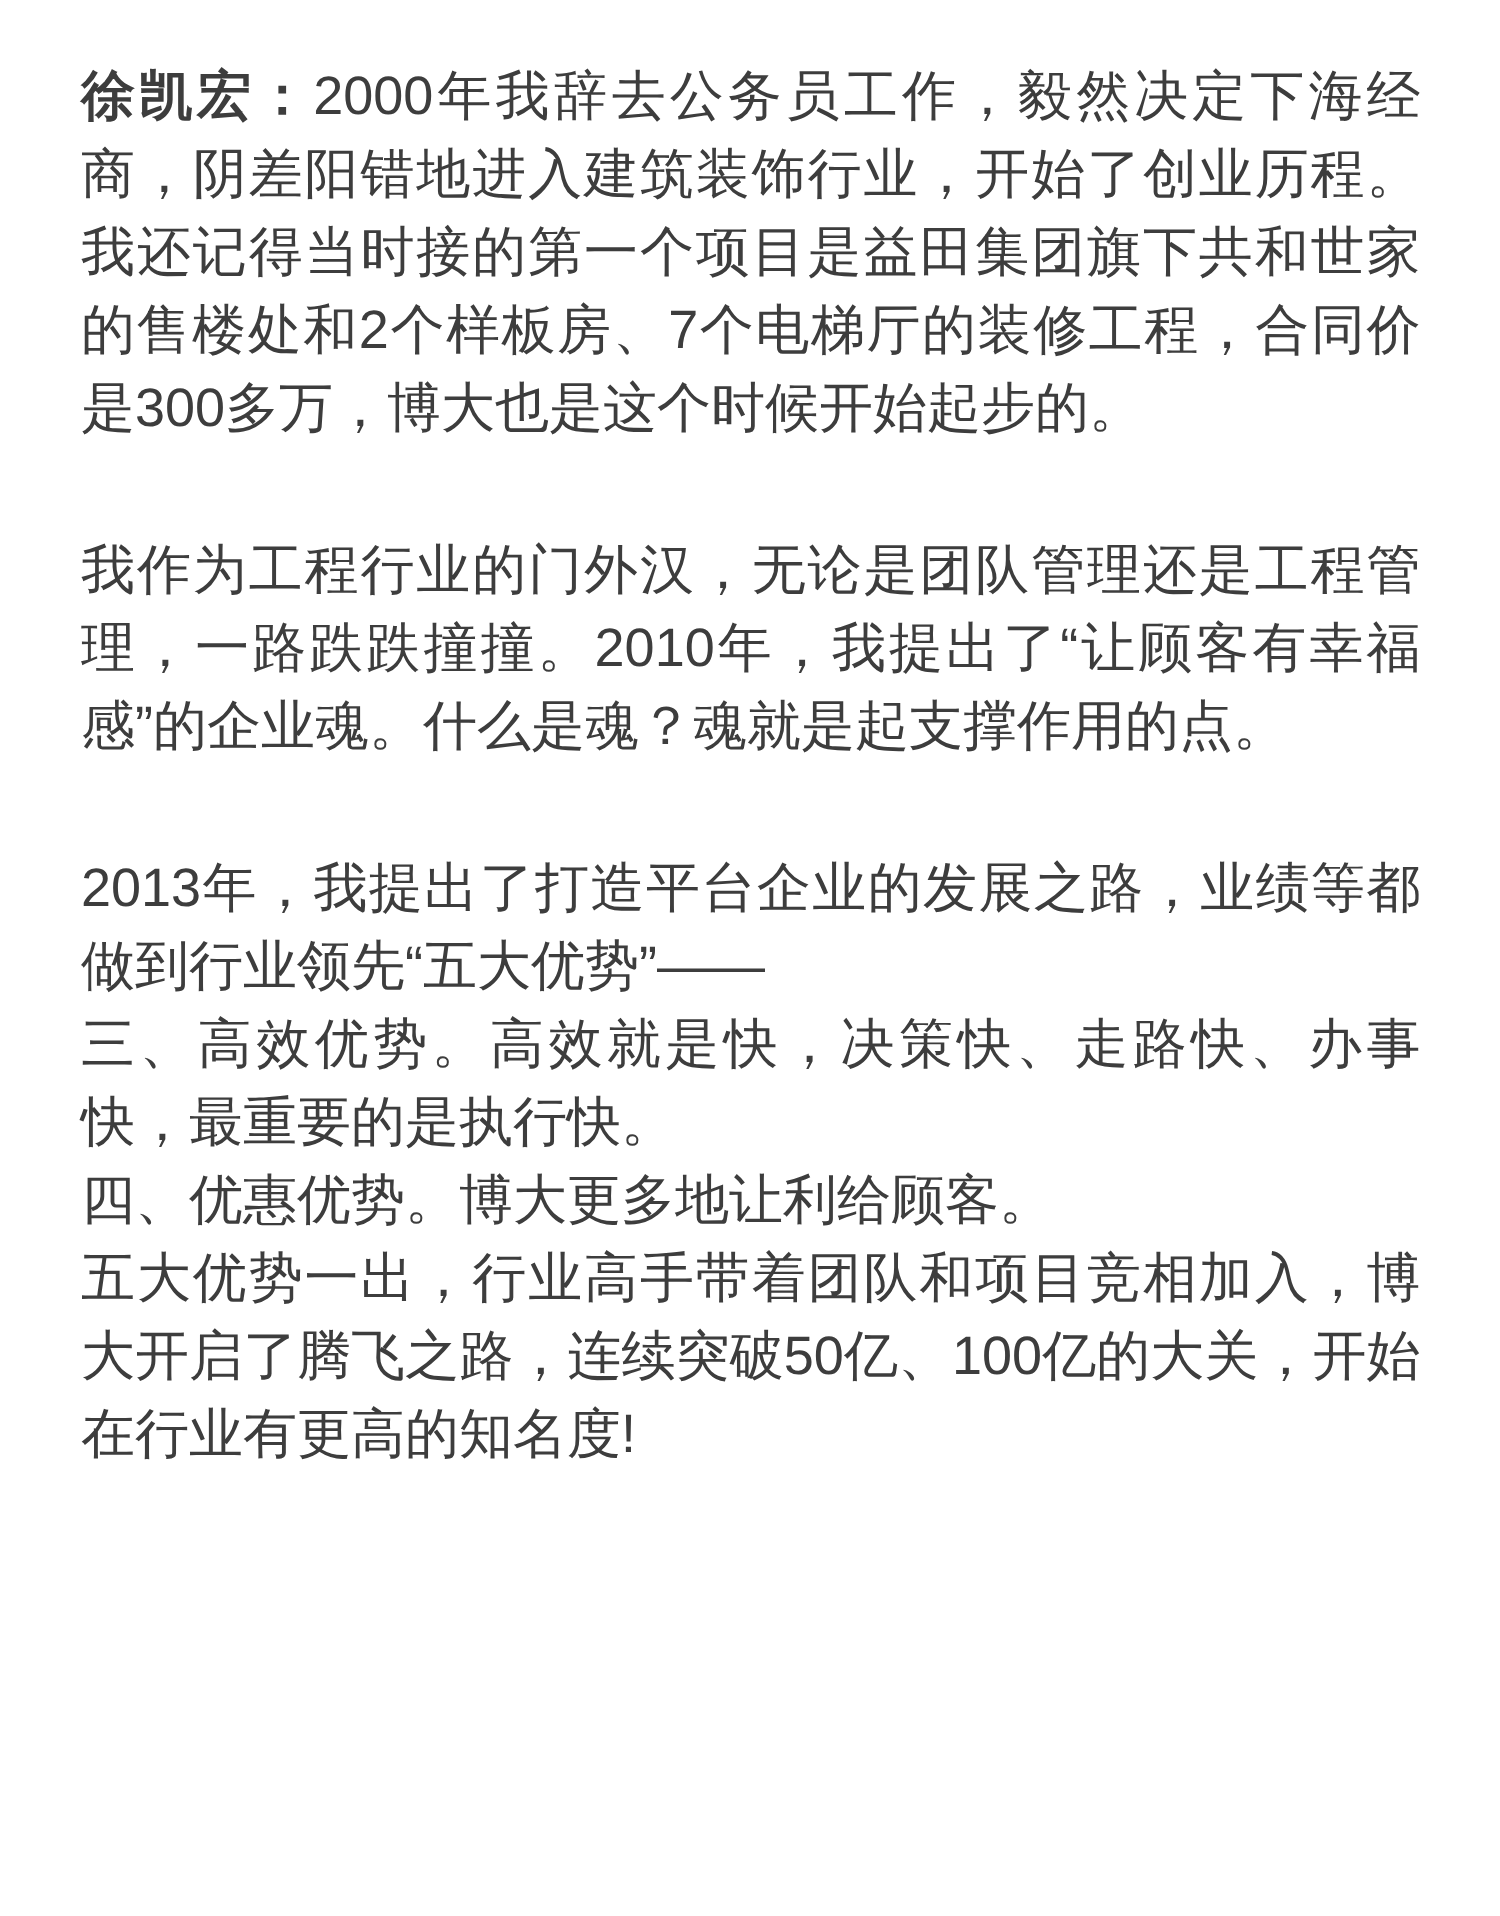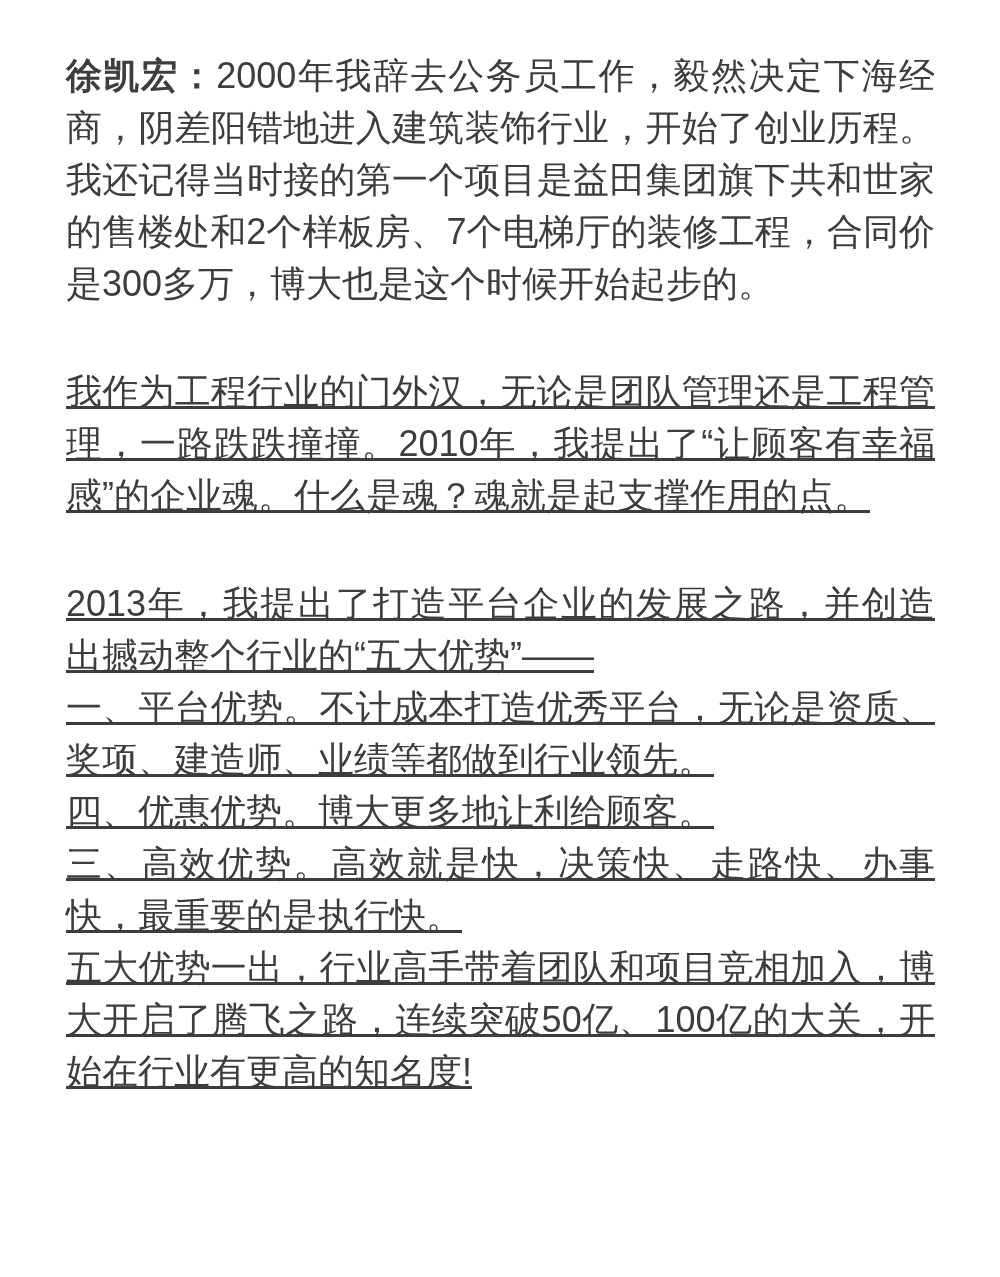--- a/index.html
+++ b/index.html
@@ -19,44 +19,42 @@
     padding: 34px 49px 30px 50px;
     font-family: "Liberation Sans", "DejaVu Sans", sans-serif;
     font-size: 36px;
     line-height: 52px;
     color: #3d3d3d;
     text-align: justify;
     text-justify: inter-ideograph;
     word-break: break-all;
   }
   .para {
-    margin: 16px;
+    margin: 4px;
   }
   .para + .para {
     margin-top: 56px;
-    text-decoration: underline;
   }
   .para p {
     margin: 0;
     padding: 0;
   }
   .speaker {
     font-weight: bold;
   }
 </style>
 </head>
 <body>
 
 <div class="page">
 
   <p class="para"><span class="speaker">徐凯宏：</span><span>2000年我辞去公务员工作，毅然决定下海经商，阴差阳错地进入建筑装饰行业，开始了创业历程。我还记得当时接的第一个项目是益田集团旗下共和世家的售楼处和2个样板房、7个电梯厅的装修工程，合同价是300多万，博大也是这个时候开始起步的。</span></p>
 
   <p class="para"><span>我作为工程行业的门外汉，无论是团队管理还是工程管理，一路跌跌撞撞。2010年，我提出了“让顾客有幸福感”的企业魂。什么是魂？魂就是起支撑作用的点。</span></p>
 
   <div class="para">
-    <p>2013年，我提出了打造平台企业的发展之路，并创造出撼动整个行业的“五大优势”——</p>
-    <p>一、平台优势。不计成本打造优秀平台，无论是资质、奖项、建造师、业绩等都做到行业领先。</p>
+    <p>2013年，我提出了打造平台企业的发展之路，业绩等都做到行业领先“五大优势”——</p>
+    <p>三、高效优势。高效就是快，决策快、走路快、办事快，最重要的是执行快。</p>
     <p>四、优惠优势。博大更多地让利给顾客。</p>
-    <p>三、高效优势。高效就是快，决策快、走路快、办事快，最重要的是执行快。</p>
     <p>五大优势一出，行业高手带着团队和项目竞相加入，博大开启了腾飞之路，连续突破50亿、100亿的大关，开始在行业有更高的知名度!</p>
   </div>
 
 </div>
 
 </body></html>

